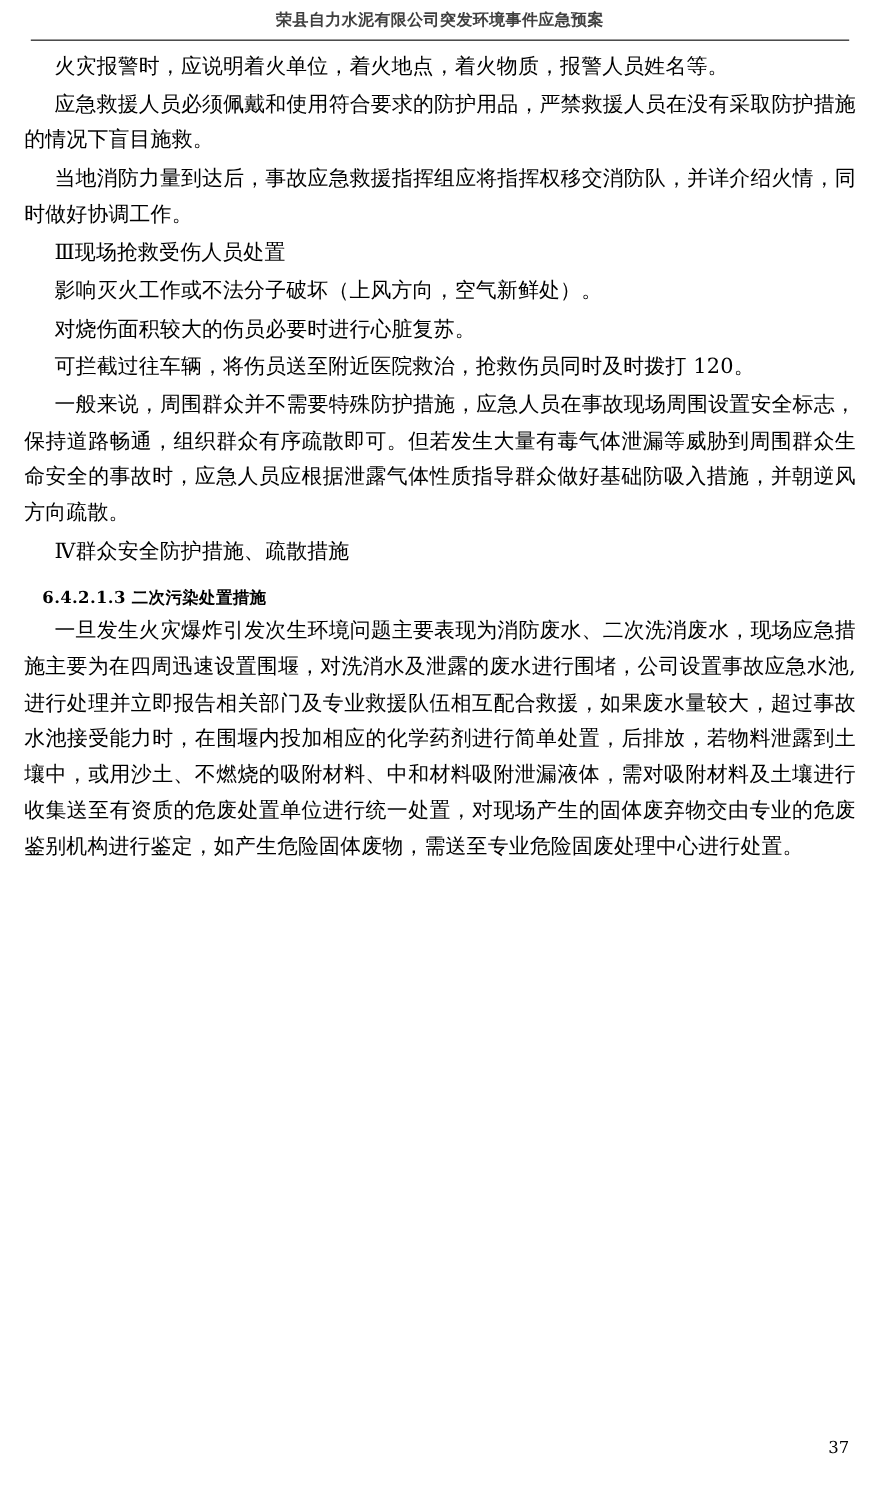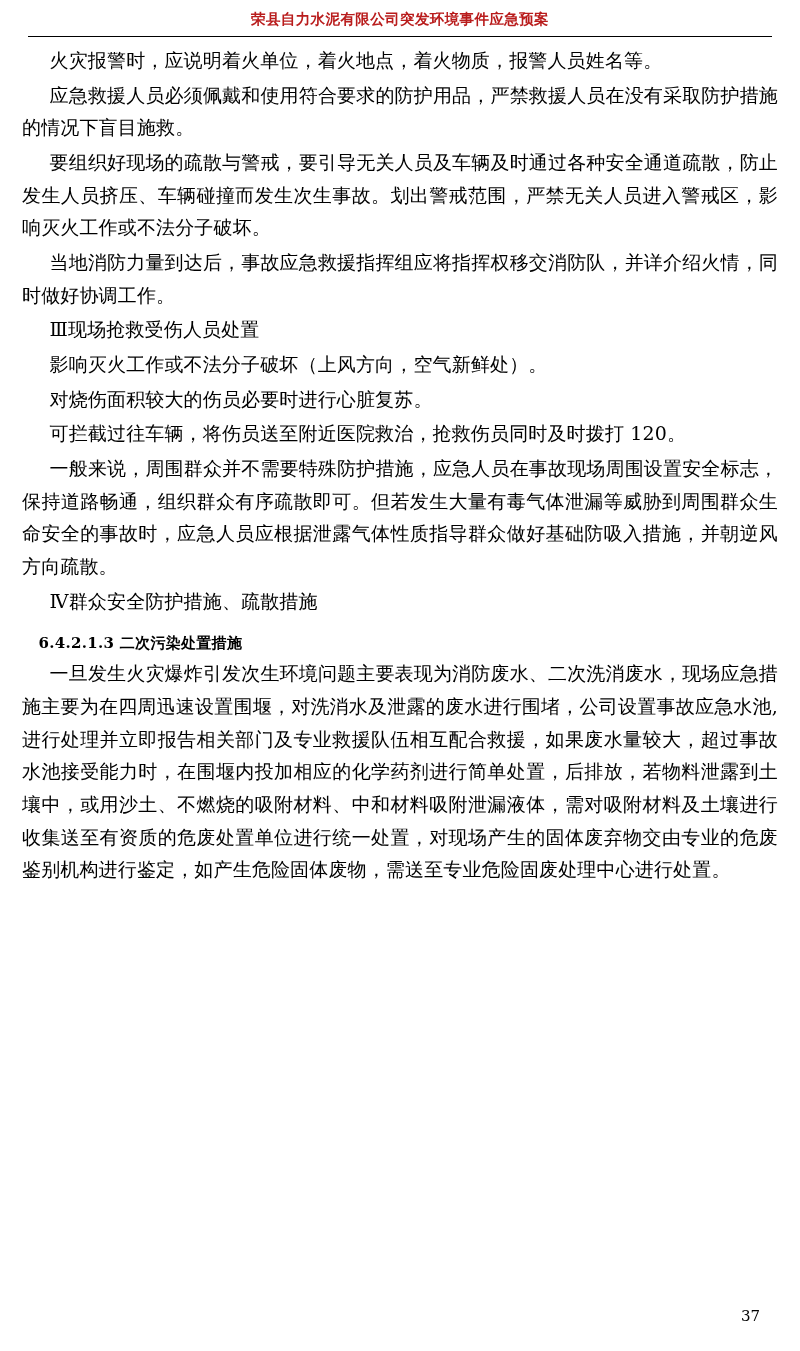--- a/index.html
+++ b/index.html
@@ -21,21 +21,21 @@
     top: 0;
     left: 0;
     width: 800px;
     padding-top: 8px;
     text-align: center;
   }
   .header-title {
     font-size: 14.5px;
     font-weight: bold;
     letter-spacing: 0.4px;
-    color: #b91c1c;
+    color: #404040;
     line-height: 1.5;
   }
   .header-rule {
     margin: 6px 28px 0 28px;
     border-bottom: 1.6px solid #000;
   }
   .body {
     position: absolute;
     top: 44px;
     left: 22px;
@@ -59,41 +59,40 @@
   h3.section {
     margin: 14px 0 2px 0;
     font-size: 15px;
     font-weight: bold;
     text-indent: 1.1em;
     letter-spacing: 0.3px;
     line-height: 1.6;
   }
   .pagenum {
     position: absolute;
-    right: 40px;
+    right: 28px;
     bottom: 26px;
     font-size: 15px;
     color: #000;
   }
 </style>
 </head>
 <body>
 
 <div class="page">
 
   <div class="header">
     <div class="header-title">荣县自力水泥有限公司突发环境事件应急预案</div>
     <div class="header-rule"></div>
   </div>
 
   <div class="body">
 
     <p class="indent blk">火灾报警时，应说明着火单位，着火地点，着火物质，报警人员姓名等。</p>
     <p class="indent blk">应急救援人员必须佩戴和使用符合要求的防护用品，严禁救援人员在没有采取防护措施的情况下盲目施救。</p>
-    <p class="indent blk">要组织好现场的疏散与警戒，要引导无关人员及车辆及时通过各种安全通道疏散，防止发生人员挤压、车辆碰撞而发生次生事故。划出警戒范围，严禁无关人员进入警戒区，影响灭火工作或不法分子破坏。</p>
     <p class="indent blk">当地消防力量到达后，事故应急救援指挥组应将指挥权移交消防队，并详介绍火情，同时做好协调工作。</p>
     <p class="indent blk">Ⅲ现场抢救受伤人员处置</p>
     <p class="indent blk">影响灭火工作或不法分子破坏（上风方向，空气新鲜处）。</p>
     <p class="indent blk">对烧伤面积较大的伤员必要时进行心脏复苏。</p>
     <p class="indent blk">可拦截过往车辆，将伤员送至附近医院救治，抢救伤员同时及时拨打 120。</p>
     <p class="indent blk">一般来说，周围群众并不需要特殊防护措施，应急人员在事故现场周围设置安全标志，保持道路畅通，组织群众有序疏散即可。但若发生大量有毒气体泄漏等威胁到周围群众生命安全的事故时，应急人员应根据泄露气体性质指导群众做好基础防吸入措施，并朝逆风方向疏散。</p>
     <p class="indent blk">Ⅳ群众安全防护措施、疏散措施</p>
 
     <h3 class="section">6.4.2.1.3 二次污染处置措施</h3>
 

